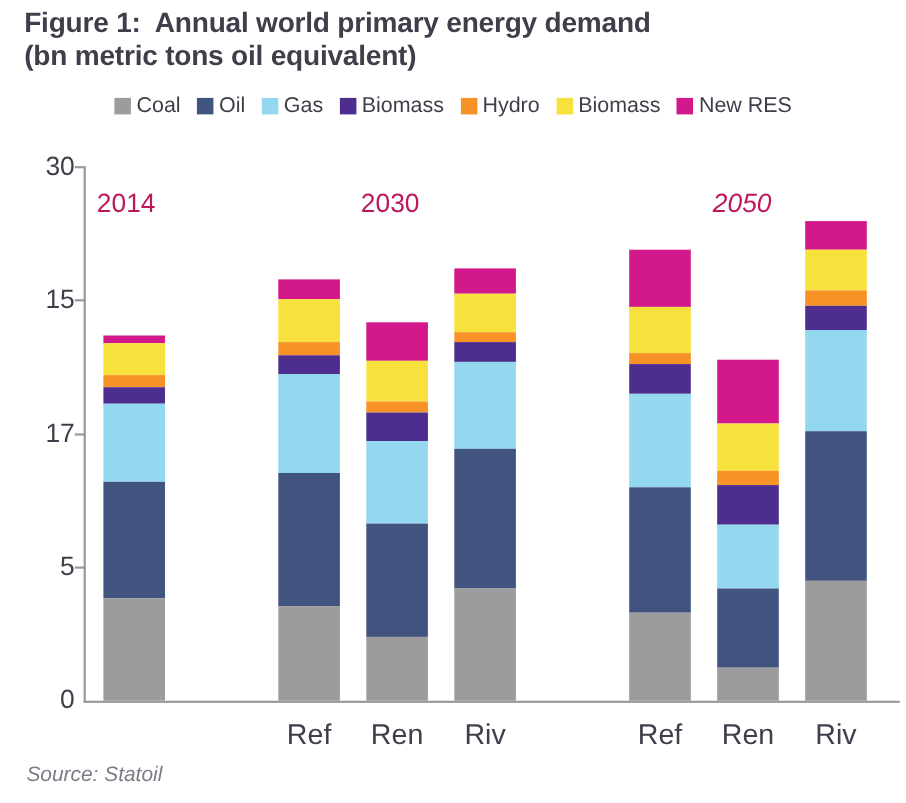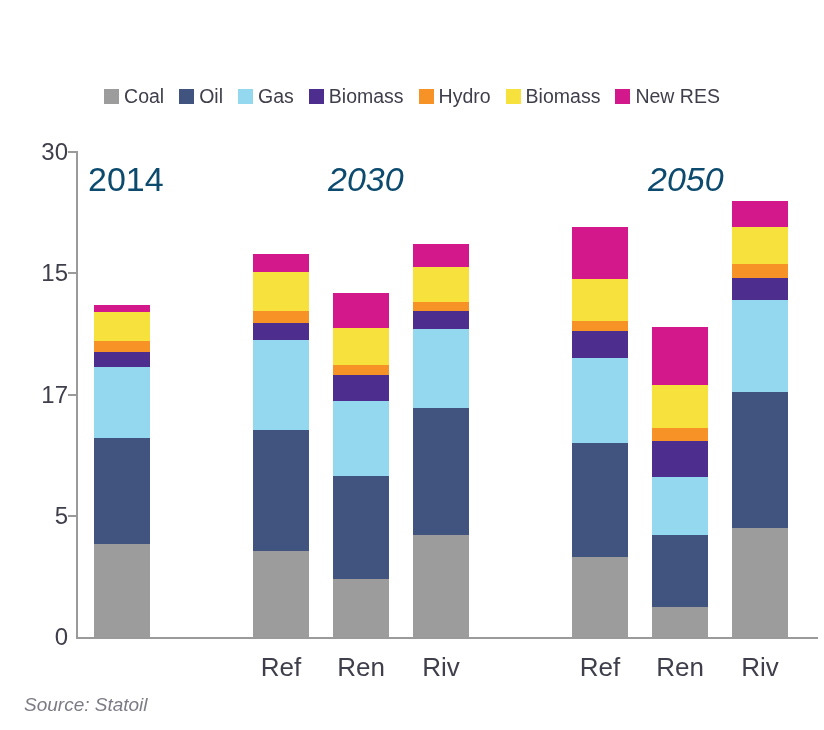--- a/index.html
+++ b/index.html
@@ -104,23 +104,23 @@
   .y-tick-wrap {
     position: absolute;
     left: 0;
     width: 68px;
     height: 0;
   }
 
   
   .year-label {
     position: absolute;
-    font-size: 34px;
-    color: #0c4a6e;
-    top: 160px;
+    font-size: 24px;
+    color: #be185d;
+    top: 172px;
     white-space: nowrap;
   }
 
   
   .bar {
     position: absolute;
     bottom: 93px; 
     width: 56px;
     display: flex;
     flex-direction: column-reverse;
@@ -147,20 +147,22 @@
     top: 694px;
     font-size: 19px;
     font-style: italic;
     color: #7c7c86;
   }
 </style>
 </head>
 <body>
 
 <div id="title-block">
+  <div class="title-line">Figure 1:  Annual world primary energy demand</div>
+  <div class="title-line">(bn metric tons oil equivalent)</div>
 </div>
 
 <div id="legend">
     <div class="legend-item">
       <span class="legend-swatch" style="background: rgb(156, 156, 156);"></span>
       <span class="legend-label">Coal</span>
     </div>
     <div class="legend-item">
       <span class="legend-swatch" style="background: rgb(64, 84, 127);"></span>
       <span class="legend-label">Oil</span>
@@ -206,21 +208,21 @@
       <div class="y-tick-mark" style="top: 514.75px;"></div>
       <div class="y-tick-wrap" style="top: 515.75px;">
         <div class="y-tick-label">5</div>
       </div>
       <div class="y-tick-wrap" style="top: 637px;">
         <div class="y-tick-label">0</div>
       </div>
     </div>
   <div id="year-labels">
       <div class="year-label" style="left: 88px;">2014</div>
-      <div class="year-label" style="left: 328px; font-style: italic;">2030</div>
+      <div class="year-label" style="left: 328px;">2030</div>
       <div class="year-label" style="left: 648px; font-style: italic;">2050</div>
     </div>
   <div id="bars">
       <div class="bar" style="left: 94px; width: 56px;">
         <div class="seg" title="Coal: 3.85" style="height: 93.3625px; background: rgb(156, 156, 156);"></div>
         <div class="seg" title="Oil: 4.35" style="height: 105.487px; background: rgb(64, 84, 127);"></div>
         <div class="seg" title="Gas: 2.95" style="height: 71.5375px; background: rgb(147, 216, 238);"></div>
         <div class="seg" title="Nuclear: 0.6" style="height: 14.55px; background: rgb(77, 46, 142);"></div>
         <div class="seg" title="Hydro: 0.45" style="height: 10.9125px; background: rgb(247, 146, 39);"></div>
         <div class="seg" title="Biomass: 1.2" style="height: 29.1px; background: rgb(247, 225, 60);"></div>

